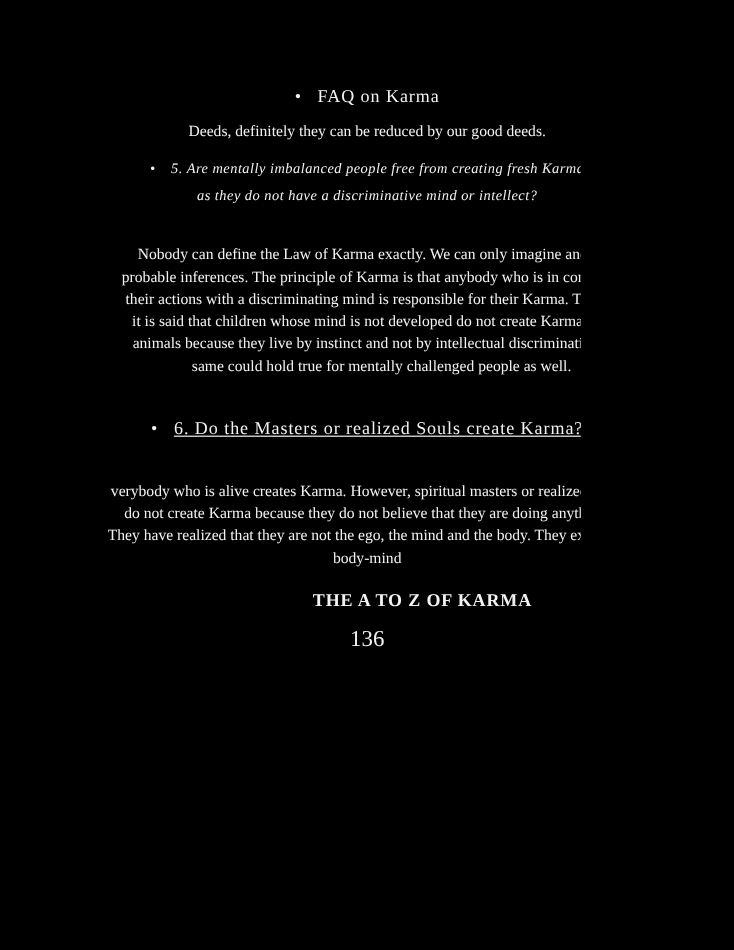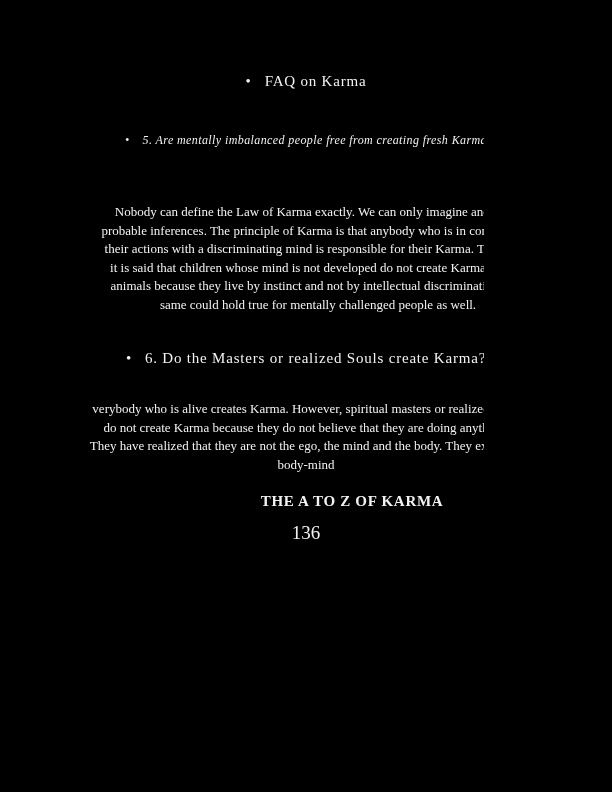--- a/index.html
+++ b/index.html
@@ -41,20 +41,21 @@
   .paragraph {
     font-size: 13px;
     line-height: 18.6px;
     white-space: pre;
   }
   .answer5 { top: 203px; padding-left: 12px; }
   .question6 {
     top: 350px;
     font-size: 15px;
     letter-spacing: 0.8px;
+    text-decoration: underline;
   }
   .answer6 { top: 400px; }
   .book-title {
     top: 493px;
     font-size: 15px;
     font-weight: bold;
     letter-spacing: 0.7px;
     margin-left: 46px;
   }
   .page-number {
@@ -68,25 +69,27 @@
 </style>
 </head>
 <body>
 
 <div class="page">
 
   <div class="block faq-heading">
     <span class="bullet">•</span><span>FAQ on Karma</span>
   </div>
 
+  <div class="block intro-line">Deeds, definitely they can be reduced by our good deeds.</div>
 
   <div class="block question5">
     <div>
       <span class="bullet">•</span><span>5. Are mentally imbalanced people free from creating fresh Karma</span>
     </div>
+    <div>as they do not have a discriminative mind or intellect?</div>
   </div>
 
   <div class="block paragraph answer5">Nobody can define the Law of Karma exactly. We can only imagine and make
 probable inferences. The principle of Karma is that anybody who is in command of
 their actions with a discriminating mind is responsible for their Karma. Therefore,
 it is said that children whose mind is not developed do not create Karma, nor do
 animals because they live by instinct and not by intellectual discrimination. The
 same could hold true for mentally challenged people as well.</div>
 
   <div class="block question6">

